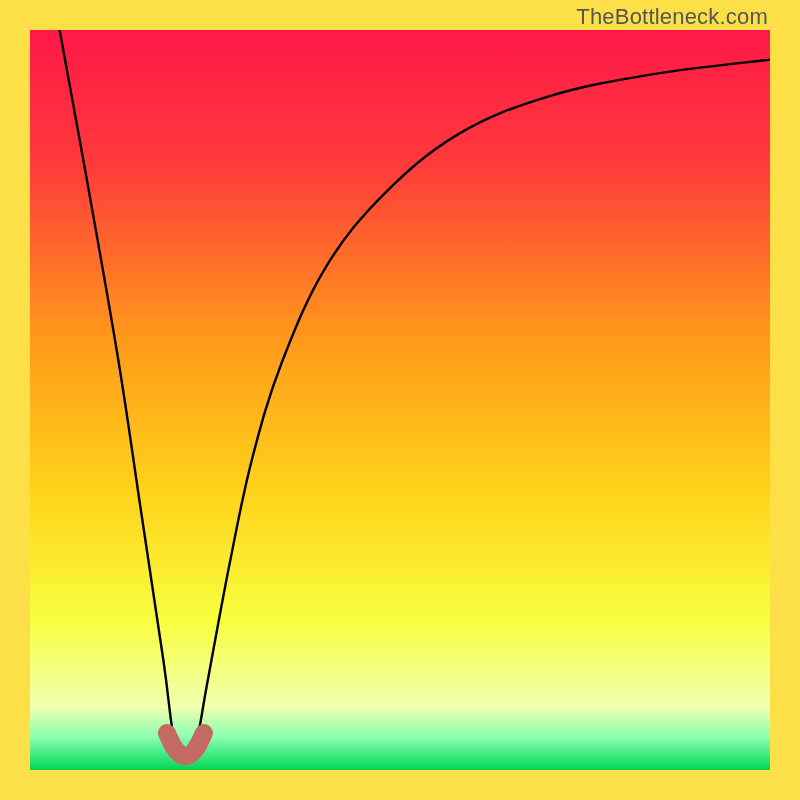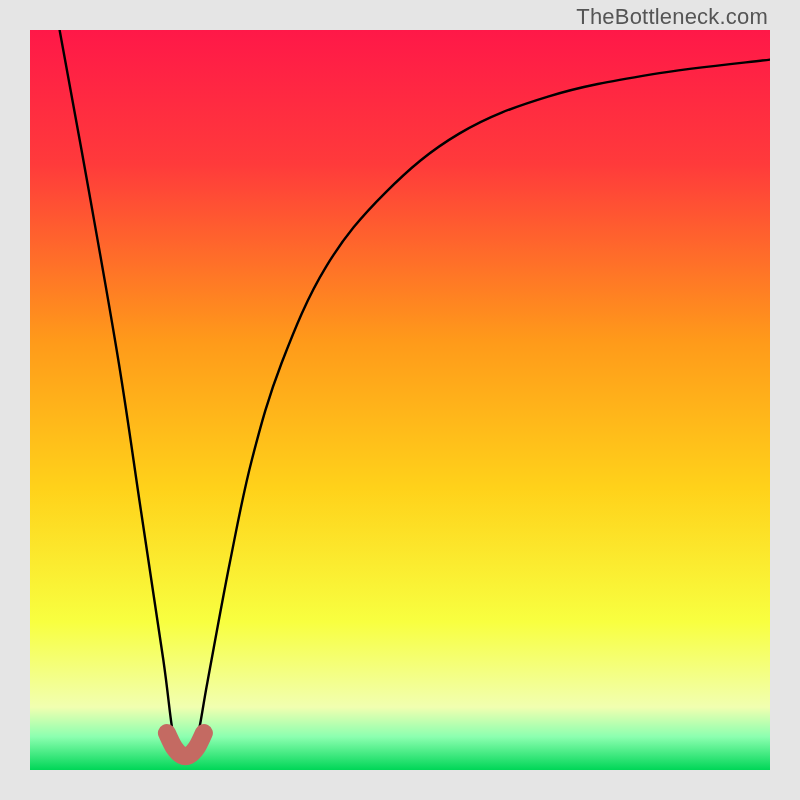--- a/index.html
+++ b/index.html
@@ -7,21 +7,21 @@
     padding: 0;
     width: 800px;
     height: 800px;
     background: #000;
     overflow: hidden;
     font-family: Arial, Helvetica, sans-serif;
   }
   .frame {
     position: absolute;
     inset: 0;
-    background: #e5e5e5;
+    background: #fde047;
   }
   .plot-area {
     position: absolute;
     left: 30px;
     top: 30px;
     width: 740px;
     height: 740px;
     overflow: hidden;
   }
   .gradient {

